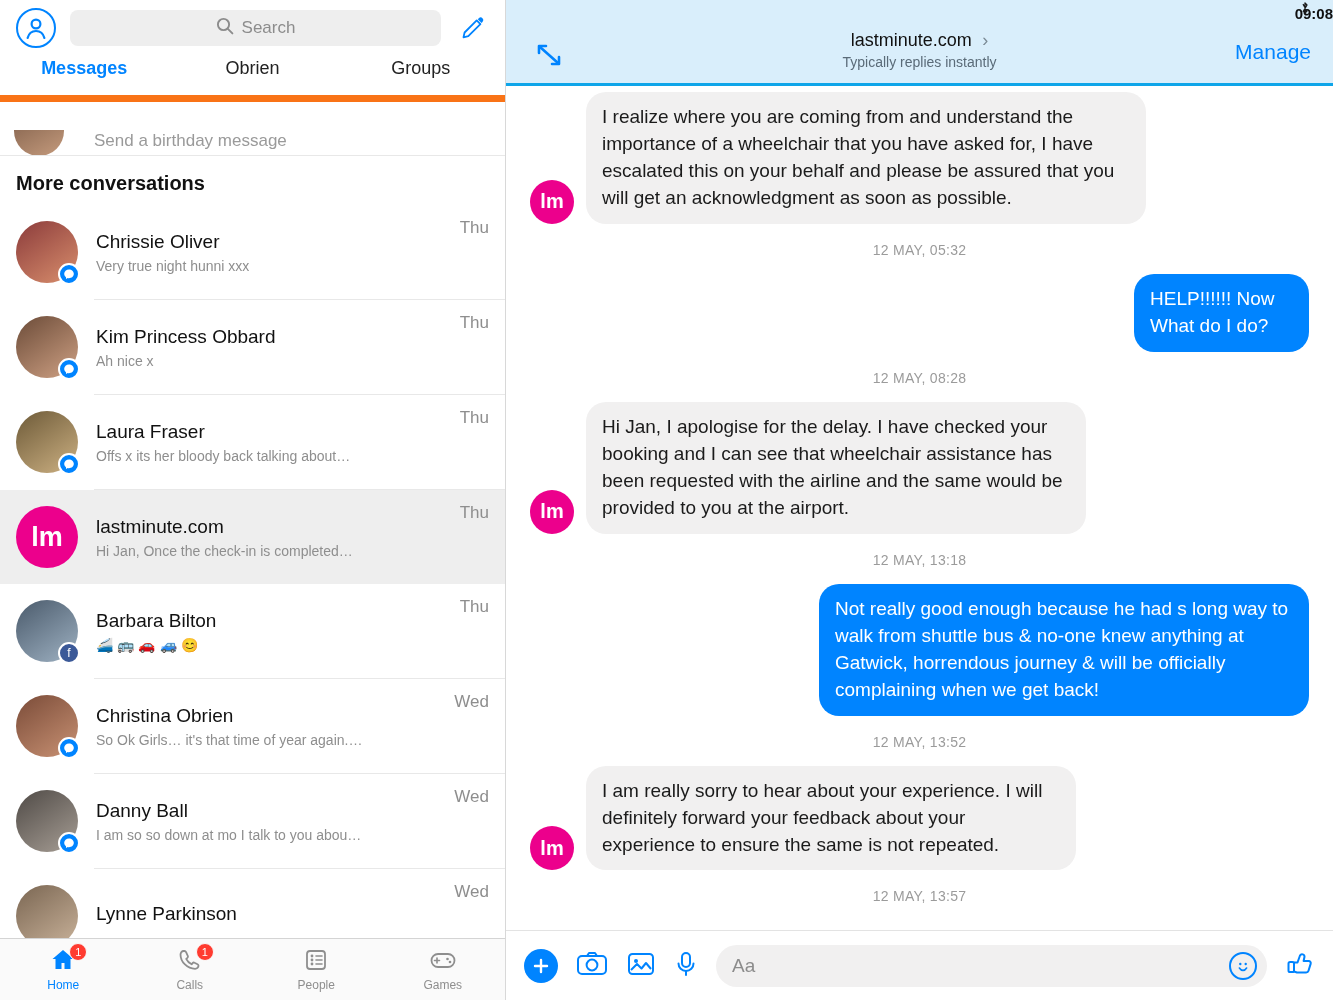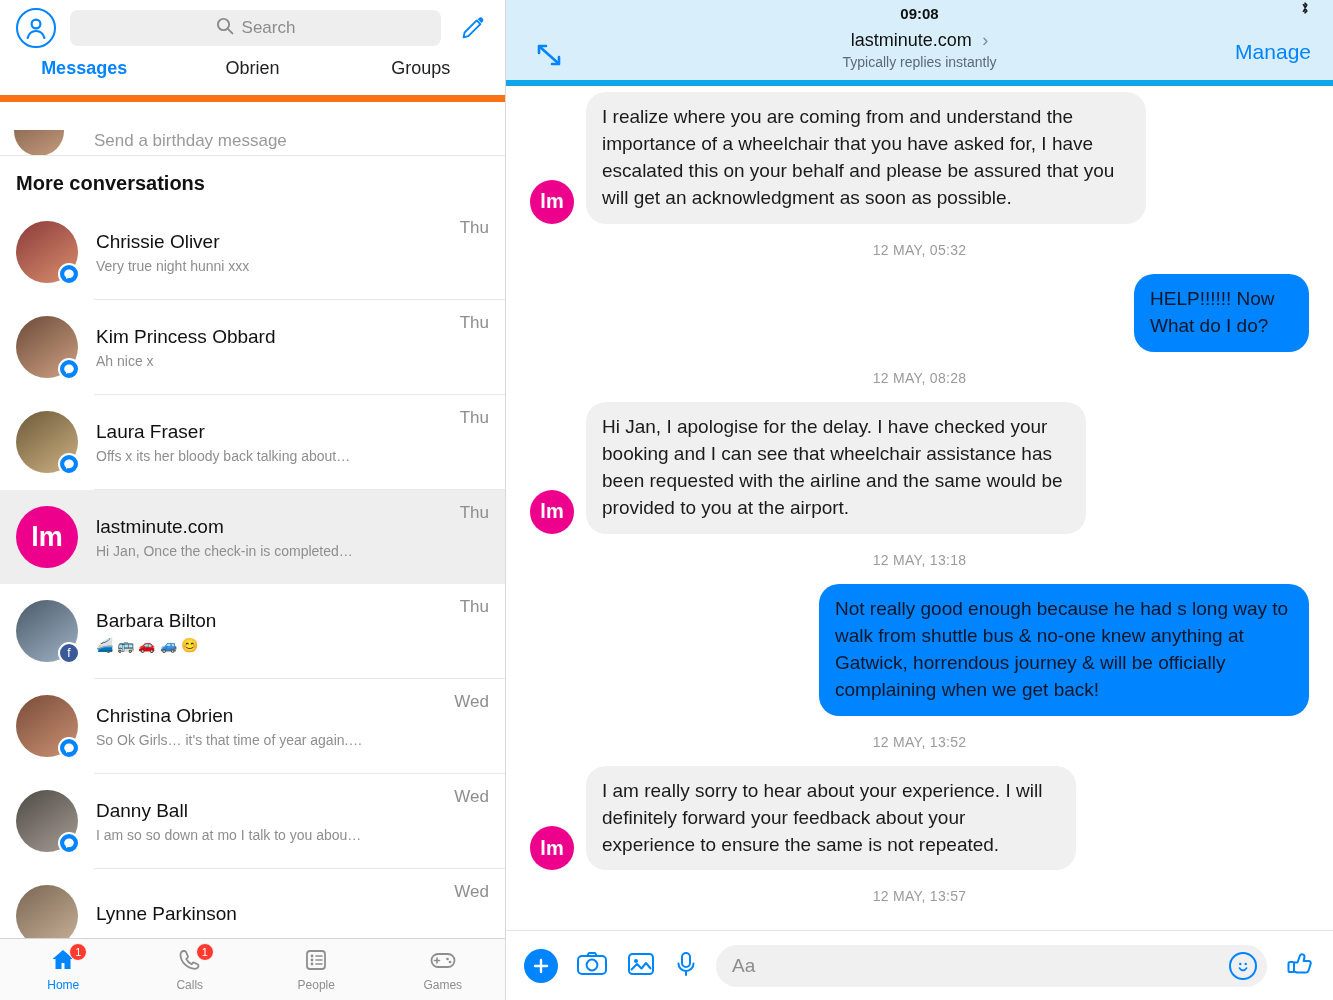--- a/index.html
+++ b/index.html
@@ -195,21 +195,21 @@
     overflow: hidden;
   }
   .status-right {
     height: 26px;
     background: #d9eefb;
     display: flex; align-items: center;
     position: relative;
     font-size: 15px; color: #0f0f0f;
   }
   .status-right .time {
-    position: absolute; left: 0; right: 0; text-align: center;
+    position: absolute; left: 0; right: 0; text-align: right;
     font-weight: bold;
   }
   .status-right .rightside {
     position: absolute; right: 10px; top: 0; height: 26px;
     display: flex; align-items: center; gap: 5px; flex-direction: column;
   }
   .batt {
     width: 30px; height: 14px;
     border: 1.5px solid #111; border-radius: 3px;
     position: relative;
@@ -221,21 +221,21 @@
   }
   .batt .fill {
     position: absolute; left: 1px; top: 1px; bottom: 1px; right: 1px;
     background: #4cd964; border-radius: 1px;
   }
 
   .chat-header {
     height: 60px;
     background: #d9eefb;
     position: relative;
-    border-bottom: 6px solid #0ea5e9;
+    border-bottom: 3px solid #0ea5e9;
   }
   .expand-icon { position: absolute; left: 26px; top: 12px; }
   .chat-title-wrap {
     position: absolute; left: 0; right: 0; top: 4px;
     text-align: center;
   }
   .chat-title {
     font-size: 18px; color: #111; font-weight: 500;
   }
   .chat-sub { font-size: 14px; color: #5a6b78; margin-top: 3px; }
@@ -260,21 +260,21 @@
     flex: none; margin-right: 12px;
   }
   .bubble {
     border-radius: 20px;
     padding: 12px 16px;
     font-size: 19px;
     line-height: 1.42;
     max-width: 560px;
   }
   .bubble.in { background: #f1f0f0; color: #1b1b1b; }
-  .bubble.out { background: #0084ff; color: #0f172a; }
+  .bubble.out { background: #0084ff; color: #ffffff; }
   .tstamp {
     text-align: center;
     font-size: 14px; color: #9b9b9b;
     letter-spacing: 0.3px;
     margin: 18px 0 16px 0;
   }
   .tstamp.cut { margin-bottom: 0; }
 
   .composer {
     position: absolute;

